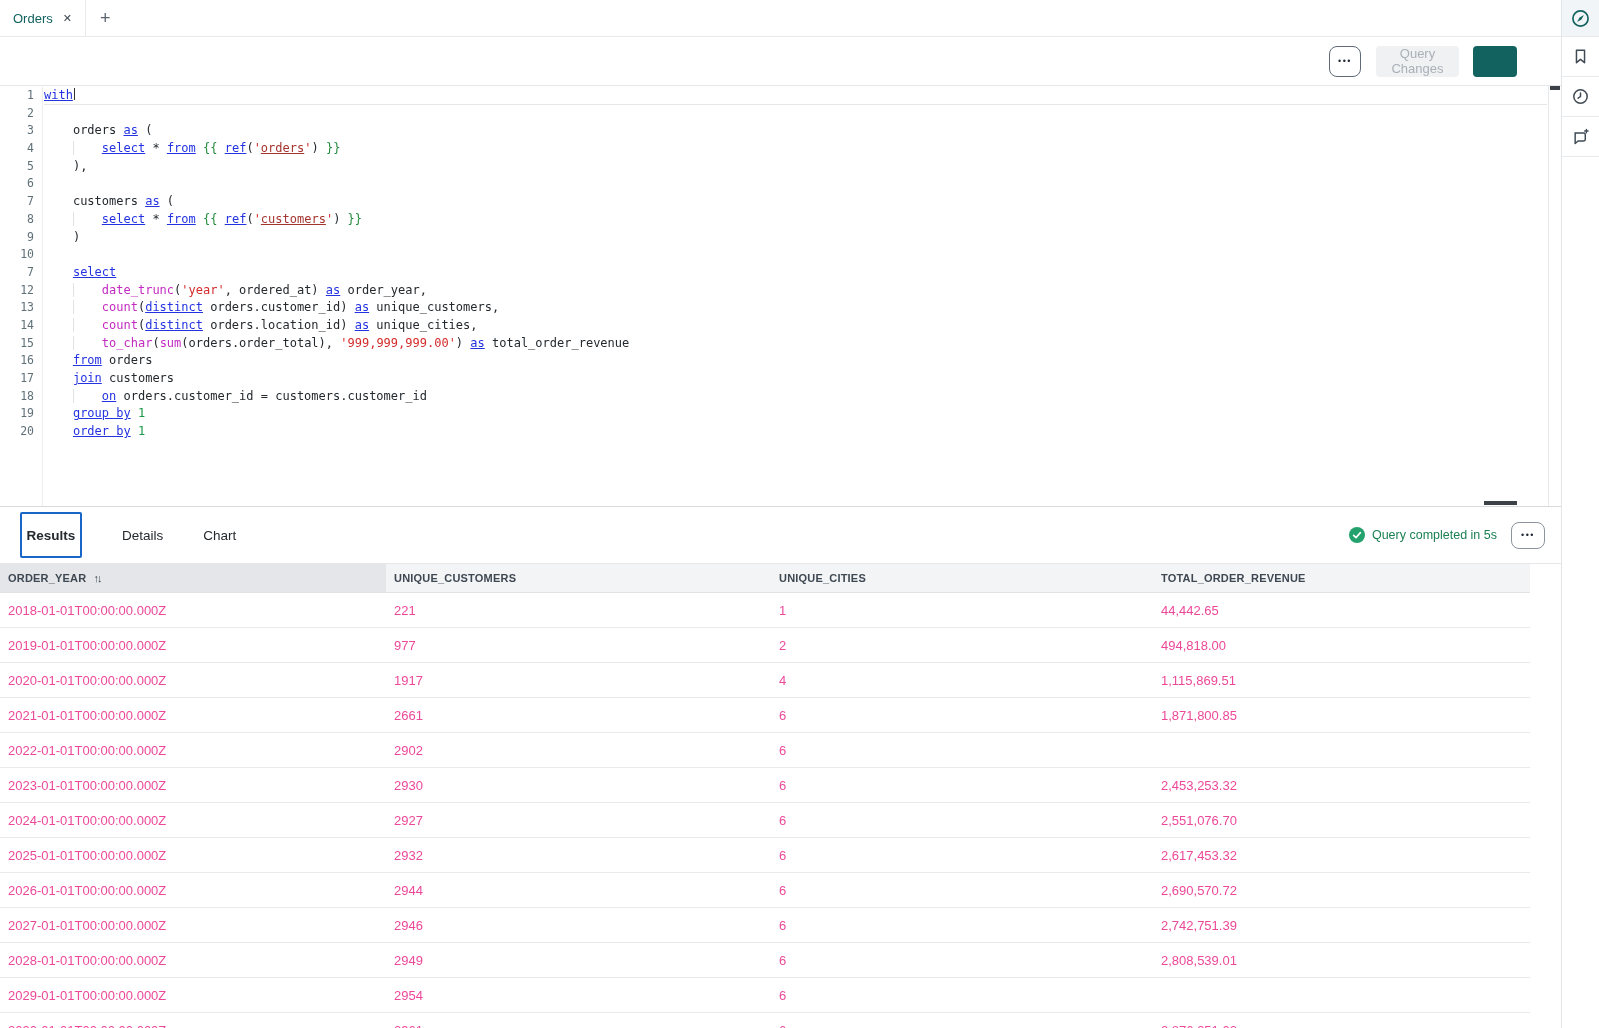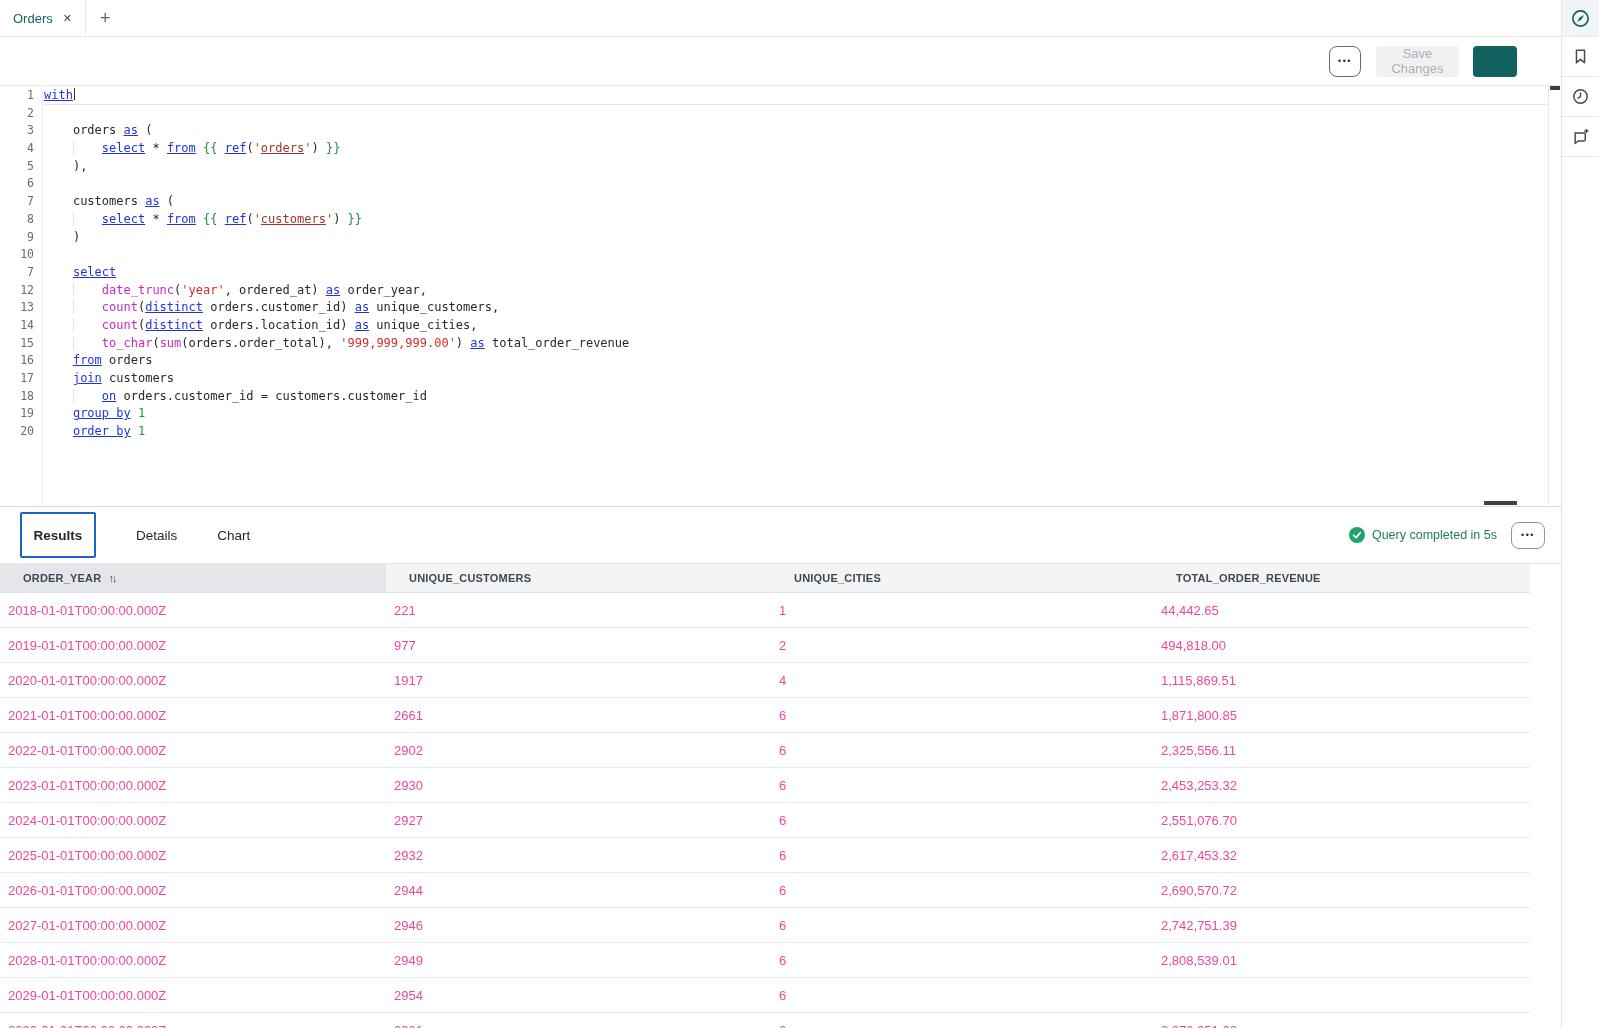--- a/index.html
+++ b/index.html
@@ -39,33 +39,33 @@
   .j { color:#208a3c; } .n { color:#189a46; } .p { color:#24292e; }
   .g { box-shadow: inset 1px 0 0 #e0e3e6; }
   .vscroll { position:absolute; right:0; top:0; bottom:0; width:13px; border-left:1px solid #e7e9eb; background:#fff; }
   .vthumb { position:absolute; top:0; left:1px; right:1px; height:4px; background:#3c4147; }
   .hthumb { position:absolute; bottom:1px; right:44px; width:33px; height:4px; background:#3c4147; }
 
   
   .results { flex:1; border-top:1px solid #d7dadd; display:flex; flex-direction:column; overflow:hidden; }
   .rtoolbar { height:57px; border-bottom:1px solid #e5e7ea; display:flex; align-items:center; flex:none; }
   .rtab { font-size:13.5px; color:#24292f; cursor:pointer; }
-  .rtab.active { border:2px solid #1a66c8; border-radius:2px; font-weight:bold; width:76px; height:46px;
+  .rtab.active { border:2px solid #1a66c8; border-radius:2px; font-weight:bold; width:62px; height:46px;
     display:flex; align-items:center; justify-content:center; margin-left:20px;text-align:right; }
   .rtab.plain { margin-left:40px; }
   .status { margin-left:auto; display:flex; align-items:center; gap:7px; color:#1b8152; font-size:12.5px;justify-content:space-between; }
   .rdots { margin:0 16px 0 14px; width:34px; height:27px; border:1px solid #8b939c; border-radius:8px; background:#fff;
     color:#1f2835; font-size:9px; letter-spacing:1.5px; text-align:center; line-height:25px; cursor:pointer; }
 
   
   .rtable { flex:1; overflow:hidden; width:1530px; }
   .thead, .trow { display:grid; grid-template-columns:386px 385px 382px 1fr; }
   .thead { height:29px; border-bottom:1px solid #e0e3e6; }
   .th { background:#f2f4f6; font-size:11px; font-weight:bold; color:#3f4852; letter-spacing:.2px;
-    display:flex; align-items:center; padding-left:23px; cursor:pointer; }
+    display:flex; align-items:center; padding-left:8px; cursor:pointer; }
   .th.sorted { background:#e4e6e9; }
   .sort { margin-left:7px; font-size:11px; letter-spacing:-2px; font-weight:normal; }
   .trow { height:35px; border-bottom:1px solid #e8eaec; }
   .td { font-size:13px; color:#ec4899; display:flex; align-items:center; padding-left:8px; }
 
   
   .rightbar { width:38px; border-left:1px solid #e3e6e9; display:flex; flex-direction:column; }
   .rsec { height:40px; border-bottom:1px solid #e7e9eb; display:flex; align-items:center; justify-content:center; cursor:pointer; }
   .rsec.first { height:37px; background:#f2f5f7; }
   .rightbar .fill { flex:1; }
@@ -80,21 +80,21 @@
     <div class="tabbar">
       <div class="tab">
         <span class="tab-label">Orders</span>
         <span class="tab-close">✕</span>
       </div>
       <div class="newtab">+</div>
     </div>
 
     <div class="toolbar">
       <button class="btn-dots">•••</button>
-      <button class="btn-save">Save Changes</button>
+      <button class="btn-save">Query Changes</button>
       <button class="btn-run">Run</button>
     </div>
 
     <div class="editor">
       <div class="gutter" id="gutter">
           <div>1</div>
           <div>2</div>
           <div>3</div>
           <div>4</div>
           <div>5</div>
@@ -175,21 +175,20 @@
             <div class="trow">
               <div class="td">2021-01-01T00:00:00.000Z</div>
               <div class="td">2661</div>
               <div class="td">6</div>
               <div class="td">1,871,800.85</div>
             </div>
             <div class="trow">
               <div class="td">2022-01-01T00:00:00.000Z</div>
               <div class="td">2902</div>
               <div class="td">6</div>
-              <div class="td">2,325,556.11</div>
             </div>
             <div class="trow">
               <div class="td">2023-01-01T00:00:00.000Z</div>
               <div class="td">2930</div>
               <div class="td">6</div>
               <div class="td">2,453,253.32</div>
             </div>
             <div class="trow">
               <div class="td">2024-01-01T00:00:00.000Z</div>
               <div class="td">2927</div>

